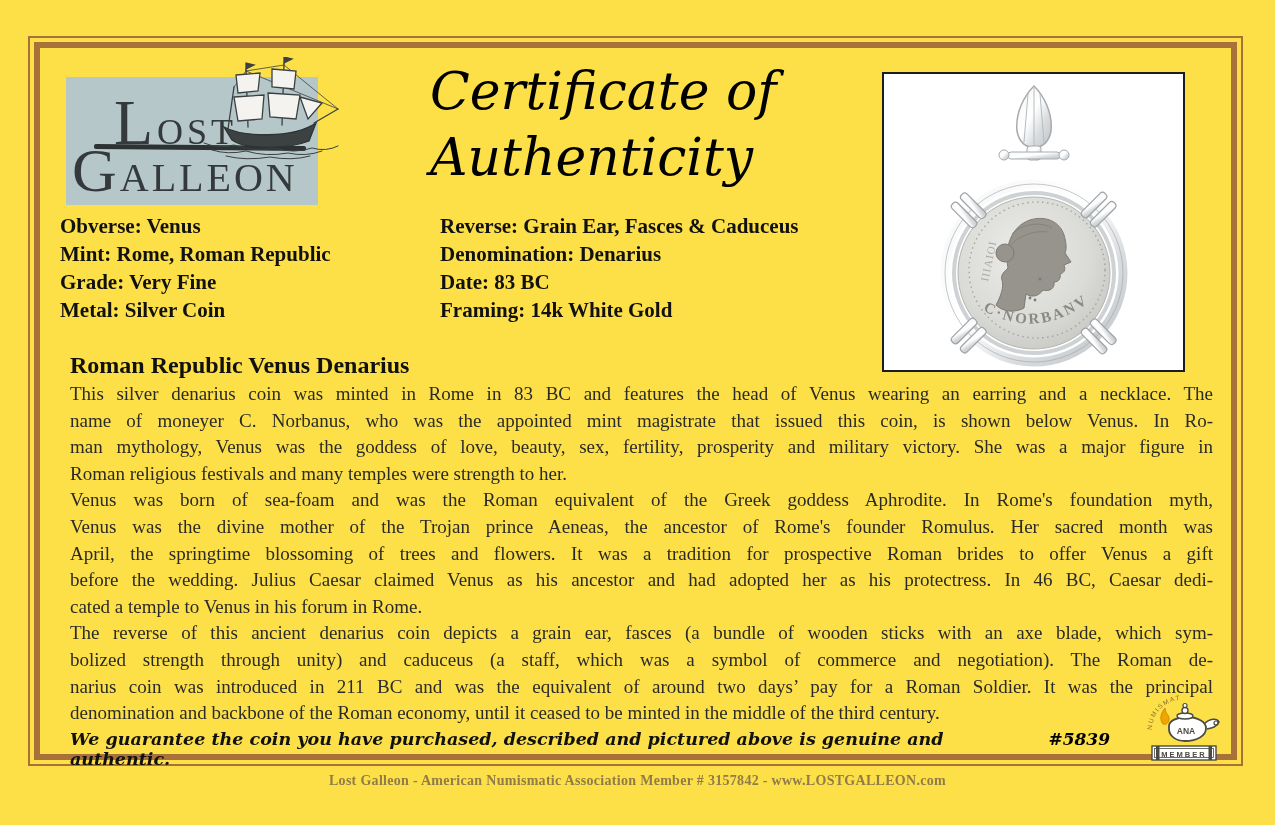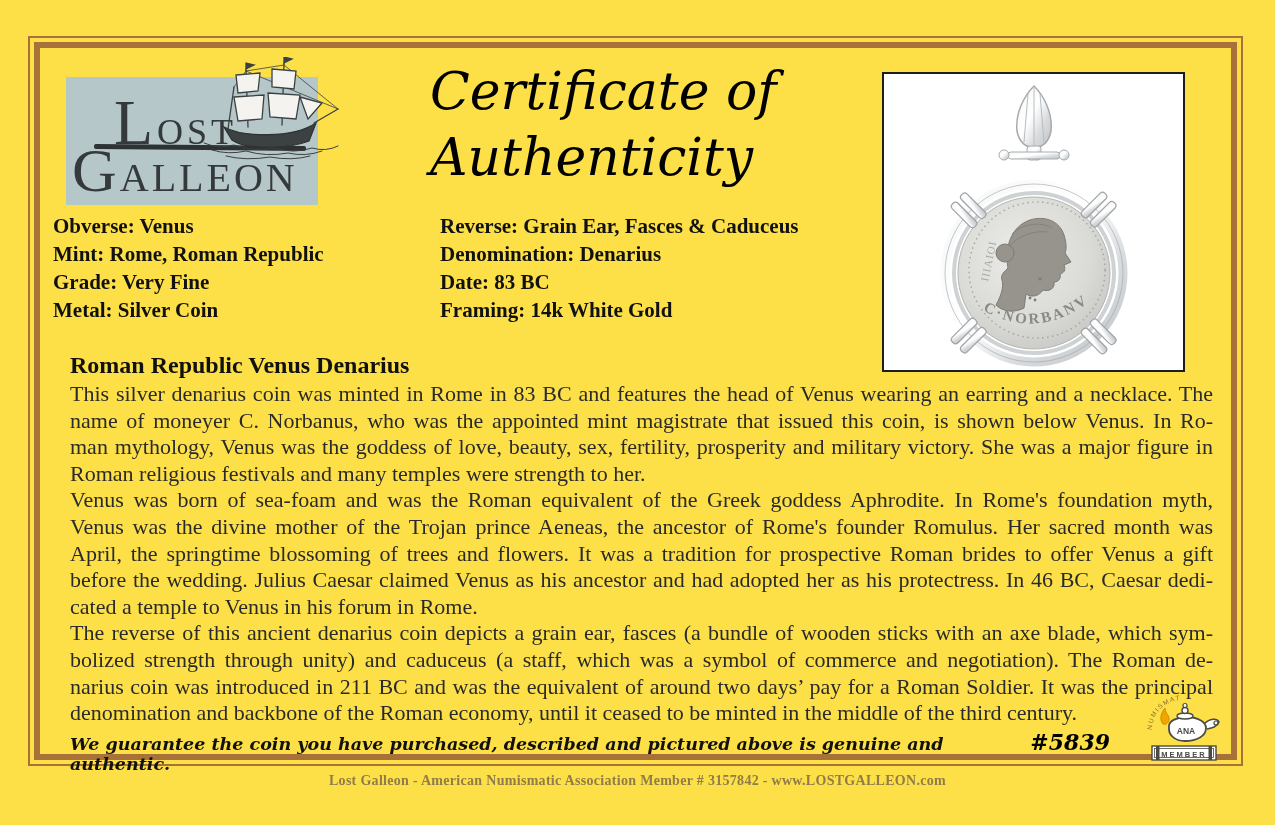--- a/index.html
+++ b/index.html
@@ -22,34 +22,34 @@
                   background:#2e3233;border-radius:2px;transform:rotate(.6deg);}
   .ship{position:absolute;left:130px;top:-20px;width:150px;height:105px;}
   
   .title{position:absolute;left:430px;top:58px;width:440px;color:#000;
          font-family:"DejaVu Serif",serif;font-style:italic;font-size:52px;line-height:66px;}
   
   .photo{position:absolute;left:882px;top:72px;width:303px;height:300px;background:#fff;
          border:2px solid #1d1d1d;box-sizing:border-box;}
   
   .details{position:absolute;top:212px;font-weight:bold;font-size:21px;line-height:28px;color:#111;}
-  .details-left{left:53px;width:360px;}
+  .details-left{left:60px;width:360px;}
   .details-right{left:440px;width:430px;}
   
   .body-heading{position:absolute;left:70px;top:352px;font-weight:bold;font-size:24px;color:#111;}
-  .body-text{position:absolute;left:70px;top:381px;width:1143px;font-size:22px;color:#2a2a2a;}
+  .body-text{position:absolute;left:70px;top:381px;width:1143px;font-size:19px;color:#2a2a2a;}
   .bodyline{height:26.6px;line-height:26.6px;white-space:nowrap;overflow:visible;}
   .bodyline.just{text-align:justify;text-align-last:justify;white-space:normal;
                  height:26.6px;overflow:hidden;}
   
   .guarantee-row{position:absolute;left:70px;top:729px;width:1040px;display:flex;
                  justify-content:center;align-items:baseline;}
   .guarantee-text{font-family:"DejaVu Serif",serif;font-style:italic;font-size:17.5px;color:#111;font-weight:bold;}
   .cert-number{font-family:"DejaVu Serif",serif;font-style:italic;font-weight:bold;
-               font-size:22px;color:#000;margin-left:8px;}
+               font-size:17px;color:#000;margin-left:8px;}
   .ana{position:absolute;left:1146px;top:694px;width:76px;height:70px;}
   
   .footer{position:absolute;left:0;top:773px;width:1275px;text-align:center;
           font-weight:bold;font-size:14px;letter-spacing:.3px;color:#8f7b4b;}
 </style>
 </head>
 <body>
 
 <div class="page">
 

